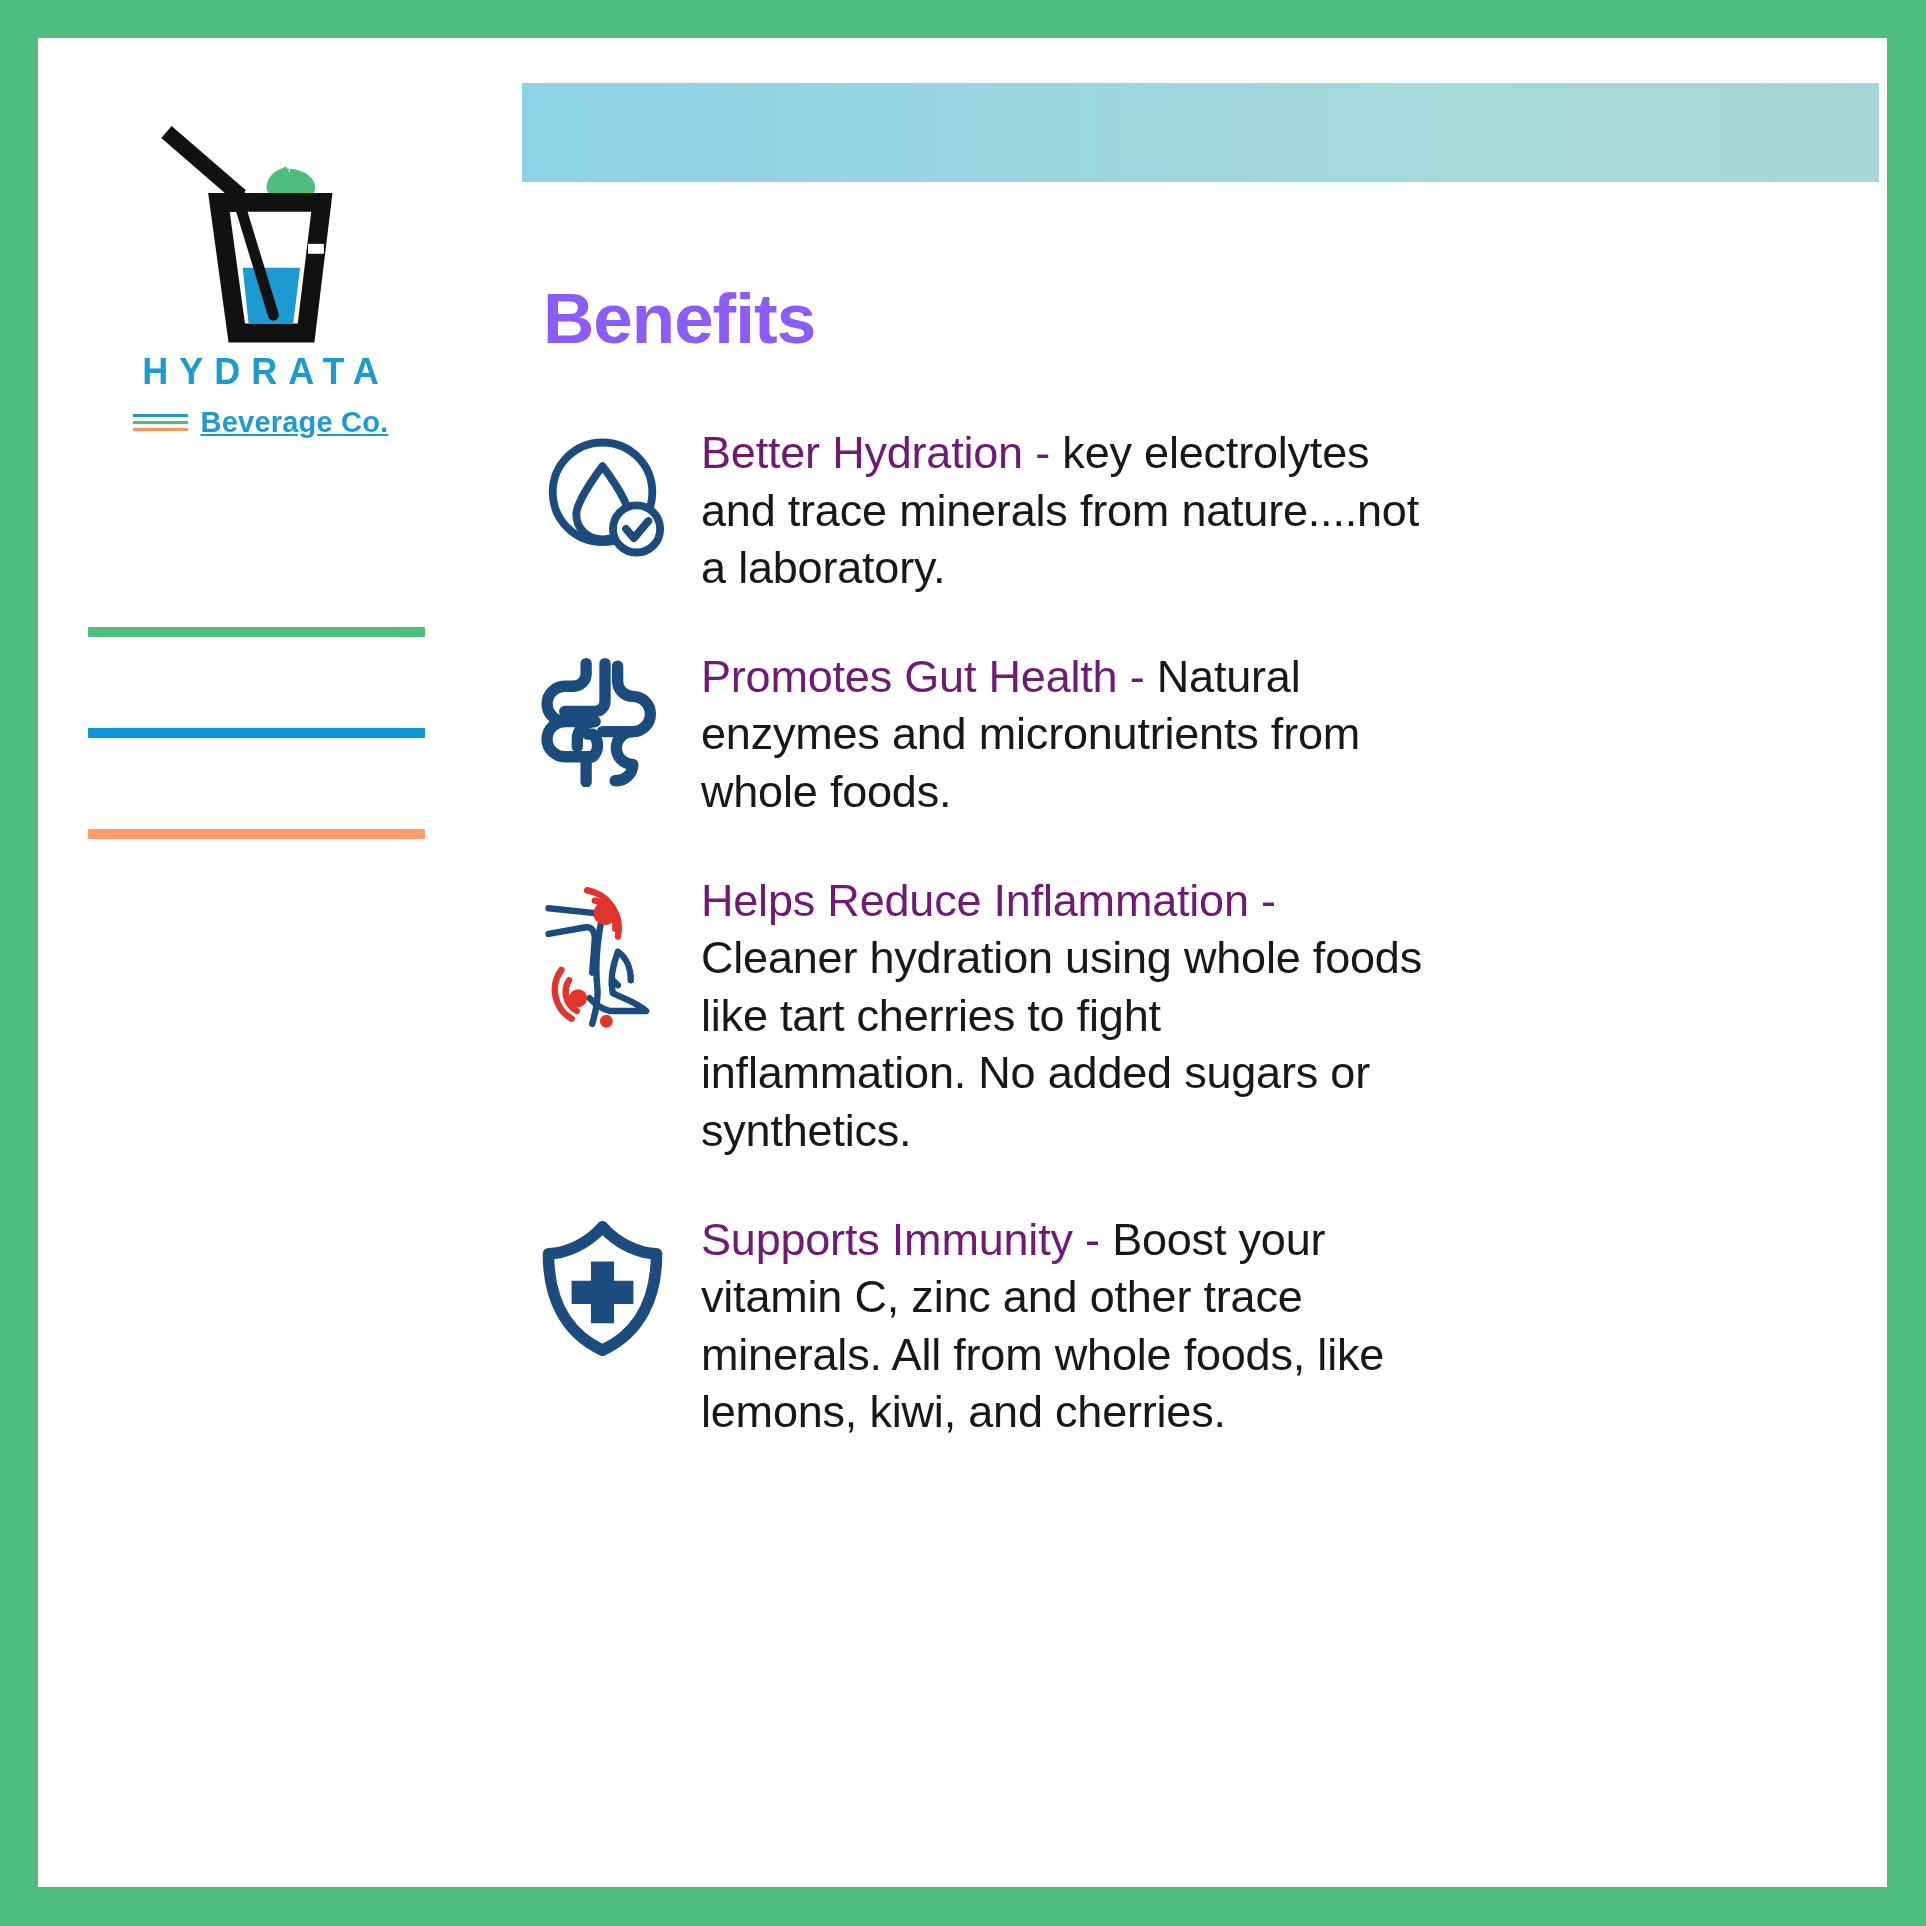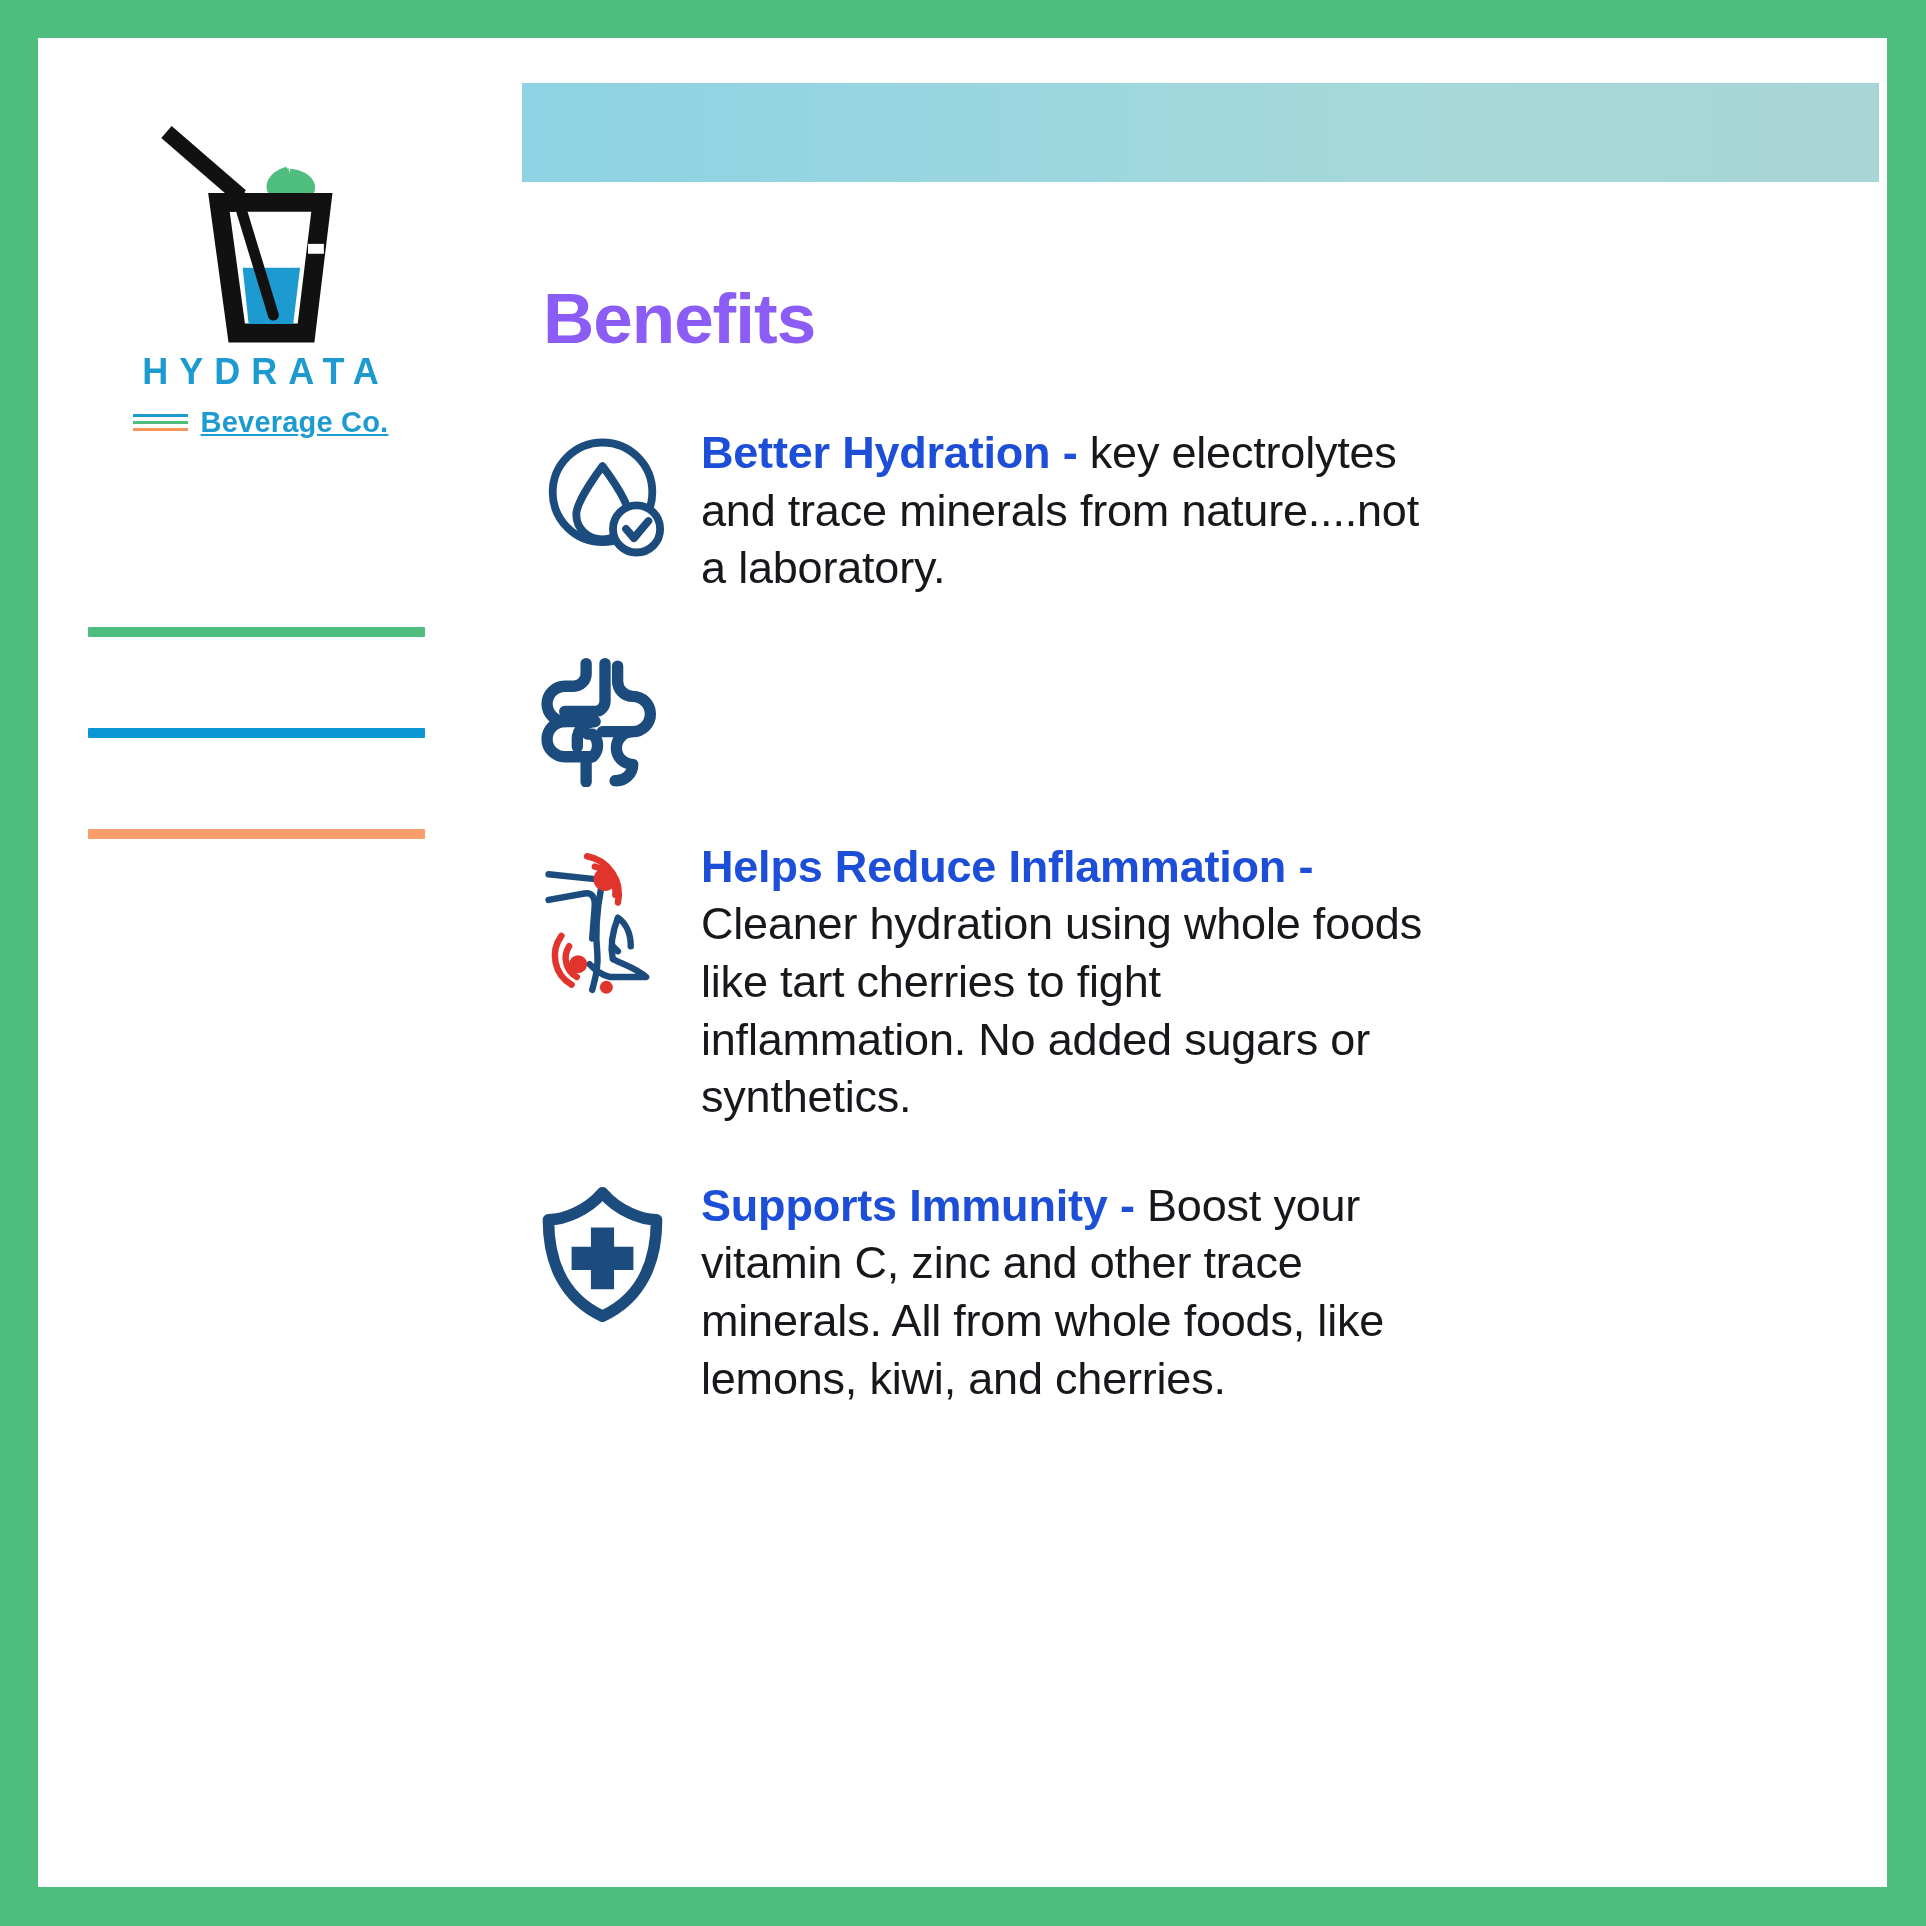--- a/index.html
+++ b/index.html
@@ -155,22 +155,22 @@
   .benefit-text {
     flex: 1 1 auto;
     font-family: "Liberation Sans", sans-serif;
     font-size: 45px;
     line-height: 1.28;
     color: #16181c;
     max-width: 733px;
     letter-spacing: -0.2px;
   }
   .benefit-text b {
-    font-weight: 700;
-    color: #1d4ed8;
+    font-weight: 400;
+    color: #701a75;
     margin-top: 20px;
   }
 
   .icon-svg { display: block; }
 </style>
 </head>
 <body>
 
 <div class="page">
   <div class="card">
@@ -245,20 +245,23 @@
                 <path d="M37 6 L37 14 A10 10 0 0 1 27 24 L20 24 A14 14 0 0 0 20 52 L44 52"></path>
                 <path d="M52 6 L52 36 A8 8 0 0 1 44 44 L20 44"></path>
                 <path d="M44 52 A14 14 0 0 0 30 66 L30 72"></path>
                 <path d="M20 52 A14 14 0 0 0 20 80 L42 80"></path>
                 <path d="M42 80 A12 12 0 0 0 42 62 L38 62"></path>
                 <path d="M62 8 L62 20 A12 12 0 0 0 74 32 A14 14 0 0 1 74 60 A13 13 0 0 0 74 86 A13 13 0 0 1 60 99"></path>
                 <path d="M74 60 L50 60"></path>
                 <path d="M37 80 L37 100"></path>
               </g>
             </svg>
+          </div>
+          <div class="benefit-text">
+            <b>Promotes Gut Health</b><b> - </b><span>Natural enzymes and micronutrients from whole foods.</span>
           </div>
         </div>
 
         <div class="benefit">
           <div class="benefit-icon">
             <svg class="icon-svg" width="131" height="149" viewBox="0 0 100 116">
               <g fill="none" stroke="#1c4c7d" stroke-width="5" stroke-linecap="round" stroke-linejoin="round">
                 <path d="M8 22 L46 26"></path>
                 <path d="M8 42 L36 37 C42 36 44 40 44 46 L42 72"></path>
                 <path d="M49 32 C46 48 44 66 46 84 C47 96 44 104 42 112"></path>

